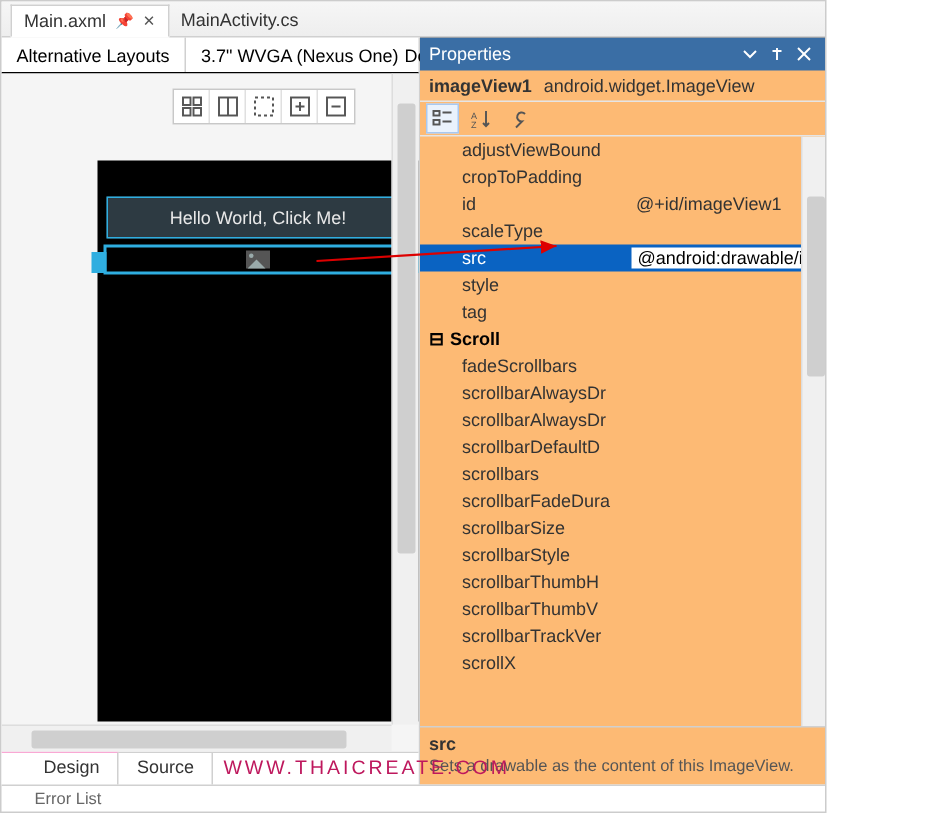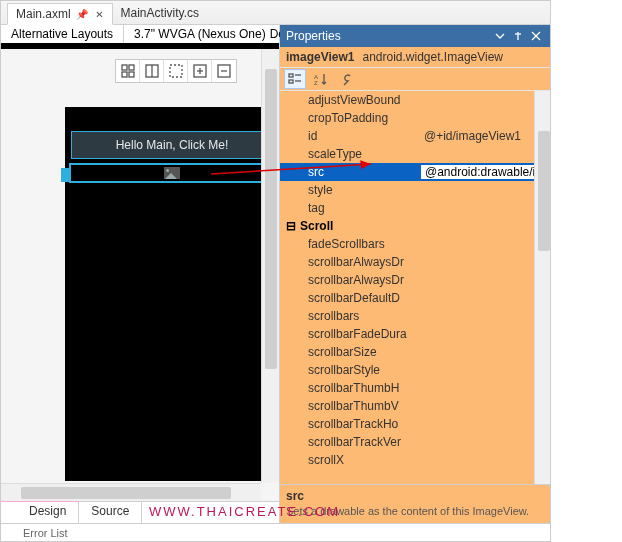--- a/index.html
+++ b/index.html
@@ -11,21 +11,21 @@
   .doc-tab { display: flex; align-items: center; height: 22px; padding: 0 8px; font-size: 12px; color: #333; cursor: pointer; }
   .doc-tab.active { background: #fff; border: 1px solid #d0d0d0; border-bottom: 1px solid #fff; position: relative; top: 1px; }
   .doc-tab .pin, .doc-tab .close { margin-left: 6px; font-size: 10px; color: #555; }
 
   
   .main { flex: 1; display: flex; min-height: 0; }
   .left { flex: 1; display: flex; flex-direction: column; border-right: 1px solid #d0d0d0; min-width: 0; }
   .right { width: 270px; display: flex; flex-direction: column; background: #fdba74; }
 
   
-  .layoutbar { display: flex; height: 24px; align-items: center; border-bottom: 6px solid #000000; font-size: 12px; }
+  .layoutbar { display: flex; height: 24px; align-items: center; border-bottom: 1px solid #000000; font-size: 12px; }
   .layoutbar .seg { padding: 0 10px; display: flex; align-items: center; height: 100%; border-right: 1px solid #d0d0d0; white-space: nowrap; }
 
   
   .canvas-wrap { flex: 1; background: #f5f5f5; position: relative; overflow: hidden; }
   .toolbar-float { position: absolute; top: 10px; right: 42px; display: flex; background: #fff; border: 1px solid #c8c8c8; }
   .toolbar-float .tbtn { width: 24px; height: 22px; border-right: 1px solid #e0e0e0; display: flex; align-items: center; justify-content: center; }
   .toolbar-float .tbtn:last-child { border-right: none; }
   .toolbar-float svg { width: 14px; height: 14px; stroke: #555; fill: none; stroke-width: 1.3; }
 
   .device { position: absolute; left: 64px; top: 58px; width: 214px; height: 374px; background: #000; }
@@ -151,21 +151,21 @@
           <div class="tbtn">
               <svg viewBox="0 0 14 14">
                 <rect x="1" y="1" width="12" height="12"></rect>
                 <line x1="4" y1="7" x2="10" y2="7"></line>
               </svg>
             </div>
         </div>
 
         <div class="device">
           <div class="device-inner">
-            <div class="btn-demo">Hello Main, Click Me!</div>
+            <div class="btn-demo">Hello World, Click Me!</div>
             <div class="sel-wrap">
               <div class="sel-handle l"></div>
               <div class="img-glyph"></div>
               <div class="sel-handle r"></div>
             </div>
           </div>
         </div>
 
         <div class="canvas-scroll-v">
           <div class="scroll-thumb-v" style="top:20px; height:300px;"></div>
@@ -300,24 +300,20 @@
         <div class="prop-row">
             <div class="k">scrollbarStyle</div>
             <div class="v"></div>
           </div>
         <div class="prop-row">
             <div class="k">scrollbarThumbH</div>
             <div class="v"></div>
           </div>
         <div class="prop-row">
             <div class="k">scrollbarThumbV</div>
-            <div class="v"></div>
-          </div>
-        <div class="prop-row">
-            <div class="k">scrollbarTrackHo</div>
             <div class="v"></div>
           </div>
         <div class="prop-row">
             <div class="k">scrollbarTrackVer</div>
             <div class="v"></div>
           </div>
         <div class="prop-row">
             <div class="k">scrollX</div>
             <div class="v"></div>
           </div>

